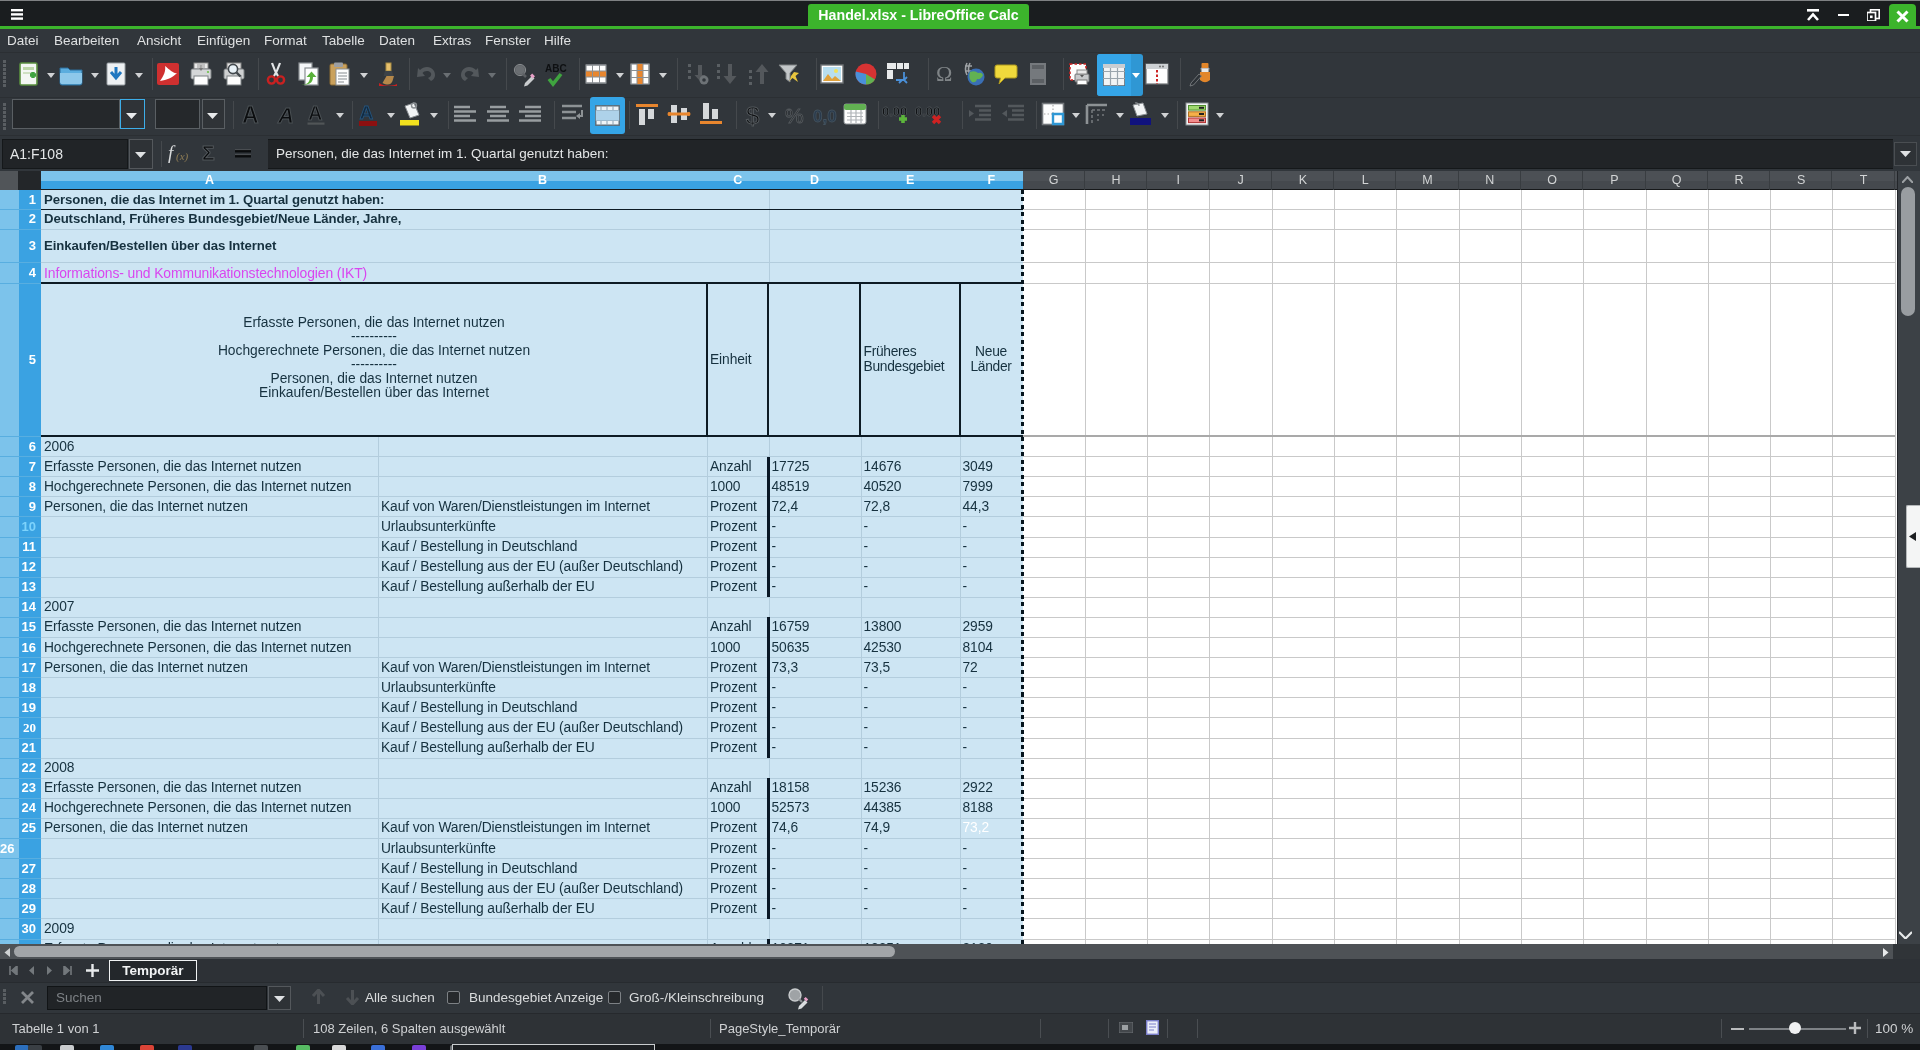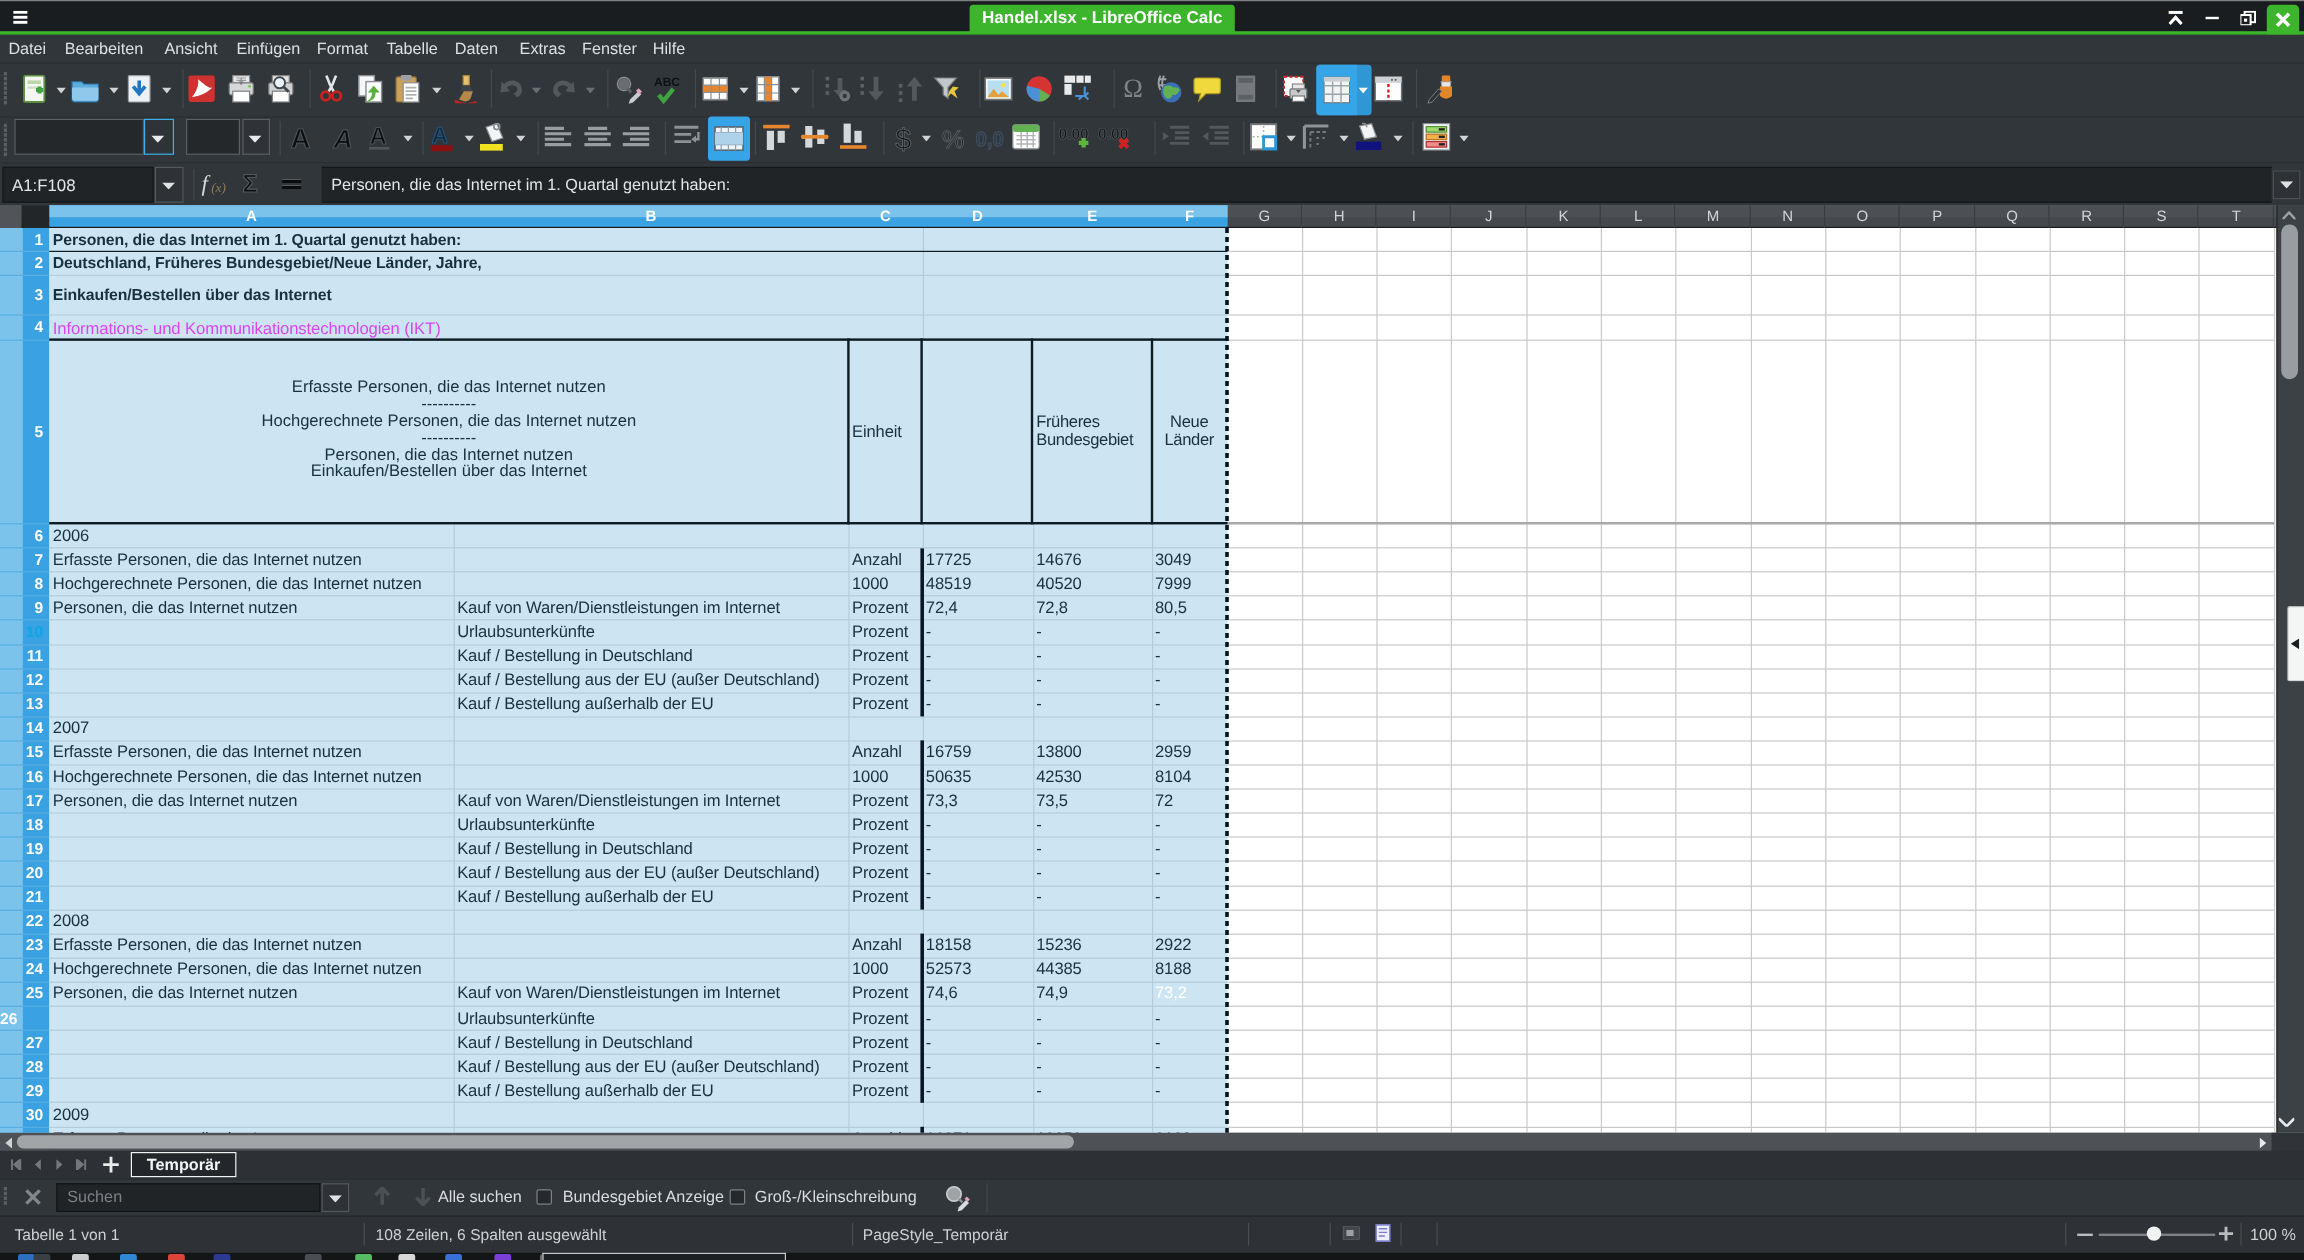--- a/index.html
+++ b/index.html
@@ -509,41 +509,41 @@
 <div class="t" style="left:0px;top:283.3px;font-size:13px;color:#ffffff;font-weight:700;width:36px;text-align:right;line-height:153.2px;">5</div>
 <div style="left:0px;top:436.0px;width:41px;height:1px;background:#58aee0;"></div>
 <div class="t" style="left:0px;top:436.5px;font-size:13px;color:#ffffff;font-weight:700;width:36px;text-align:right;line-height:20.100000000000023px;">6</div>
 <div style="left:0px;top:456.1px;width:41px;height:1px;background:#58aee0;"></div>
 <div class="t" style="left:0px;top:456.6px;font-size:13px;color:#ffffff;font-weight:700;width:36px;text-align:right;line-height:20.100000000000023px;">7</div>
 <div style="left:0px;top:476.20000000000005px;width:41px;height:1px;background:#58aee0;"></div>
 <div class="t" style="left:0px;top:476.70000000000005px;font-size:13px;color:#ffffff;font-weight:700;width:36px;text-align:right;line-height:20.100000000000023px;">8</div>
 <div style="left:0px;top:496.30000000000007px;width:41px;height:1px;background:#58aee0;"></div>
 <div class="t" style="left:0px;top:496.80000000000007px;font-size:13px;color:#ffffff;font-weight:700;width:36px;text-align:right;line-height:20.100000000000023px;">9</div>
 <div style="left:0px;top:516.4000000000001px;width:41px;height:1px;background:#58aee0;"></div>
-<div class="t" style="left:0px;top:516.9000000000001px;font-size:13px;color:#0ea5e9;font-weight:700;width:36px;text-align:right;line-height:20.100000000000023px;">10</div>
+<div class="t" style="left:0px;top:516.9000000000001px;font-size:13px;color:#7dd3fc;font-weight:700;width:36px;text-align:right;line-height:20.100000000000023px;">10</div>
 <div style="left:0px;top:536.5000000000001px;width:41px;height:1px;background:#58aee0;"></div>
 <div class="t" style="left:0px;top:537.0000000000001px;font-size:13px;color:#ffffff;font-weight:700;width:36px;text-align:right;line-height:20.100000000000023px;">11</div>
 <div style="left:0px;top:556.6000000000001px;width:41px;height:1px;background:#58aee0;"></div>
 <div class="t" style="left:0px;top:557.1000000000001px;font-size:13px;color:#ffffff;font-weight:700;width:36px;text-align:right;line-height:20.100000000000023px;">12</div>
 <div style="left:0px;top:576.7000000000002px;width:41px;height:1px;background:#58aee0;"></div>
 <div class="t" style="left:0px;top:577.2000000000002px;font-size:13px;color:#ffffff;font-weight:700;width:36px;text-align:right;line-height:20.100000000000023px;">13</div>
 <div style="left:0px;top:596.8000000000002px;width:41px;height:1px;background:#58aee0;"></div>
 <div class="t" style="left:0px;top:597.3000000000002px;font-size:13px;color:#ffffff;font-weight:700;width:36px;text-align:right;line-height:20.100000000000023px;">14</div>
 <div style="left:0px;top:616.9000000000002px;width:41px;height:1px;background:#58aee0;"></div>
 <div class="t" style="left:0px;top:617.4000000000002px;font-size:13px;color:#ffffff;font-weight:700;width:36px;text-align:right;line-height:20.100000000000023px;">15</div>
 <div style="left:0px;top:637.0000000000002px;width:41px;height:1px;background:#58aee0;"></div>
 <div class="t" style="left:0px;top:637.5000000000002px;font-size:13px;color:#ffffff;font-weight:700;width:36px;text-align:right;line-height:20.100000000000023px;">16</div>
 <div style="left:0px;top:657.1000000000003px;width:41px;height:1px;background:#58aee0;"></div>
 <div class="t" style="left:0px;top:657.6000000000003px;font-size:13px;color:#ffffff;font-weight:700;width:36px;text-align:right;line-height:20.100000000000023px;">17</div>
 <div style="left:0px;top:677.2000000000003px;width:41px;height:1px;background:#58aee0;"></div>
 <div class="t" style="left:0px;top:677.7000000000003px;font-size:13px;color:#ffffff;font-weight:700;width:36px;text-align:right;line-height:20.100000000000023px;">18</div>
 <div style="left:0px;top:697.3000000000003px;width:41px;height:1px;background:#58aee0;"></div>
 <div class="t" style="left:0px;top:697.8000000000003px;font-size:13px;color:#ffffff;font-weight:700;width:36px;text-align:right;line-height:20.100000000000023px;">19</div>
 <div style="left:0px;top:717.4000000000003px;width:41px;height:1px;background:#58aee0;"></div>
-<div class="t" style="left:0px;top:717.9000000000003px;font-size:13px;color:#ffffff;font-weight:700;width:36px;text-align:right;line-height:20.100000000000023px;">20</div>
+<div class="t" style="left:0px;top:717.9000000000003px;font-size:13px;color:#ffffff;font-weight:700;width:36px;text-align:right;line-height:20.100000000000023px;font-family:Liberation Serif, serif;">20</div>
 <div style="left:0px;top:737.5000000000003px;width:41px;height:1px;background:#58aee0;"></div>
 <div class="t" style="left:0px;top:738.0000000000003px;font-size:13px;color:#ffffff;font-weight:700;width:36px;text-align:right;line-height:20.100000000000023px;">21</div>
 <div style="left:0px;top:757.6000000000004px;width:41px;height:1px;background:#58aee0;"></div>
 <div class="t" style="left:0px;top:758.1000000000004px;font-size:13px;color:#ffffff;font-weight:700;width:36px;text-align:right;line-height:20.100000000000023px;">22</div>
 <div style="left:0px;top:777.7000000000004px;width:41px;height:1px;background:#58aee0;"></div>
 <div class="t" style="left:0px;top:778.2000000000004px;font-size:13px;color:#ffffff;font-weight:700;width:36px;text-align:right;line-height:20.100000000000023px;">23</div>
 <div style="left:0px;top:797.8000000000004px;width:41px;height:1px;background:#58aee0;"></div>
 <div class="t" style="left:0px;top:798.3000000000004px;font-size:13px;color:#ffffff;font-weight:700;width:36px;text-align:right;line-height:20.100000000000023px;">24</div>
 <div style="left:0px;top:817.9000000000004px;width:41px;height:1px;background:#58aee0;"></div>
 <div class="t" style="left:0px;top:818.4000000000004px;font-size:13px;color:#ffffff;font-weight:700;width:36px;text-align:right;line-height:20.100000000000023px;">25</div>
@@ -677,21 +677,21 @@
 <div class="t" style="left:44px;top:476.70000000000005px;font-size:13.8px;color:#16313f;font-weight:400;line-height:20.100000000000023px;letter-spacing:-0.1px;">Hochgerechnete Personen, die das Internet nutzen</div>
 <div class="t" style="left:710px;top:476.70000000000005px;font-size:13.8px;color:#16313f;font-weight:400;line-height:20.100000000000023px;letter-spacing:-0.1px;">1000</div>
 <div class="t" style="left:771.5px;top:476.70000000000005px;font-size:13.8px;color:#16313f;font-weight:400;line-height:20.100000000000023px;letter-spacing:-0.1px;">48519</div>
 <div class="t" style="left:863.5px;top:476.70000000000005px;font-size:13.8px;color:#16313f;font-weight:400;line-height:20.100000000000023px;letter-spacing:-0.1px;">40520</div>
 <div class="t" style="left:962.5px;top:476.70000000000005px;font-size:13.8px;color:#16313f;font-weight:400;line-height:20.100000000000023px;letter-spacing:-0.1px;">7999</div>
 <div class="t" style="left:44px;top:496.80000000000007px;font-size:13.8px;color:#16313f;font-weight:400;line-height:20.100000000000023px;letter-spacing:-0.1px;">Personen, die das Internet nutzen</div>
 <div class="t" style="left:381px;top:496.80000000000007px;font-size:13.8px;color:#16313f;font-weight:400;line-height:20.100000000000023px;letter-spacing:-0.1px;">Kauf von Waren/Dienstleistungen im Internet</div>
 <div class="t" style="left:710px;top:496.80000000000007px;font-size:13.8px;color:#16313f;font-weight:400;line-height:20.100000000000023px;letter-spacing:-0.1px;">Prozent</div>
 <div class="t" style="left:771.5px;top:496.80000000000007px;font-size:13.8px;color:#16313f;font-weight:400;line-height:20.100000000000023px;letter-spacing:-0.1px;">72,4</div>
 <div class="t" style="left:863.5px;top:496.80000000000007px;font-size:13.8px;color:#16313f;font-weight:400;line-height:20.100000000000023px;letter-spacing:-0.1px;">72,8</div>
-<div class="t" style="left:962.5px;top:496.80000000000007px;font-size:13.8px;color:#16313f;font-weight:400;line-height:20.100000000000023px;letter-spacing:-0.1px;">80,5</div>
+<div class="t" style="left:962.5px;top:496.80000000000007px;font-size:13.8px;color:#16313f;font-weight:400;line-height:20.100000000000023px;letter-spacing:-0.1px;">44,3</div>
 <div class="t" style="left:381px;top:516.9000000000001px;font-size:13.8px;color:#16313f;font-weight:400;line-height:20.100000000000023px;letter-spacing:-0.1px;">Urlaubsunterkünfte</div>
 <div class="t" style="left:710px;top:516.9000000000001px;font-size:13.8px;color:#16313f;font-weight:400;line-height:20.100000000000023px;letter-spacing:-0.1px;">Prozent</div>
 <div class="t" style="left:771.5px;top:516.9000000000001px;font-size:13.8px;color:#16313f;font-weight:400;line-height:20.100000000000023px;letter-spacing:-0.1px;">-</div>
 <div class="t" style="left:863.5px;top:516.9000000000001px;font-size:13.8px;color:#16313f;font-weight:400;line-height:20.100000000000023px;letter-spacing:-0.1px;">-</div>
 <div class="t" style="left:962.5px;top:516.9000000000001px;font-size:13.8px;color:#16313f;font-weight:400;line-height:20.100000000000023px;letter-spacing:-0.1px;">-</div>
 <div class="t" style="left:381px;top:537.0000000000001px;font-size:13.8px;color:#16313f;font-weight:400;line-height:20.100000000000023px;letter-spacing:-0.1px;">Kauf / Bestellung in Deutschland</div>
 <div class="t" style="left:710px;top:537.0000000000001px;font-size:13.8px;color:#16313f;font-weight:400;line-height:20.100000000000023px;letter-spacing:-0.1px;">Prozent</div>
 <div class="t" style="left:771.5px;top:537.0000000000001px;font-size:13.8px;color:#16313f;font-weight:400;line-height:20.100000000000023px;letter-spacing:-0.1px;">-</div>
 <div class="t" style="left:863.5px;top:537.0000000000001px;font-size:13.8px;color:#16313f;font-weight:400;line-height:20.100000000000023px;letter-spacing:-0.1px;">-</div>
 <div class="t" style="left:962.5px;top:537.0000000000001px;font-size:13.8px;color:#16313f;font-weight:400;line-height:20.100000000000023px;letter-spacing:-0.1px;">-</div>

